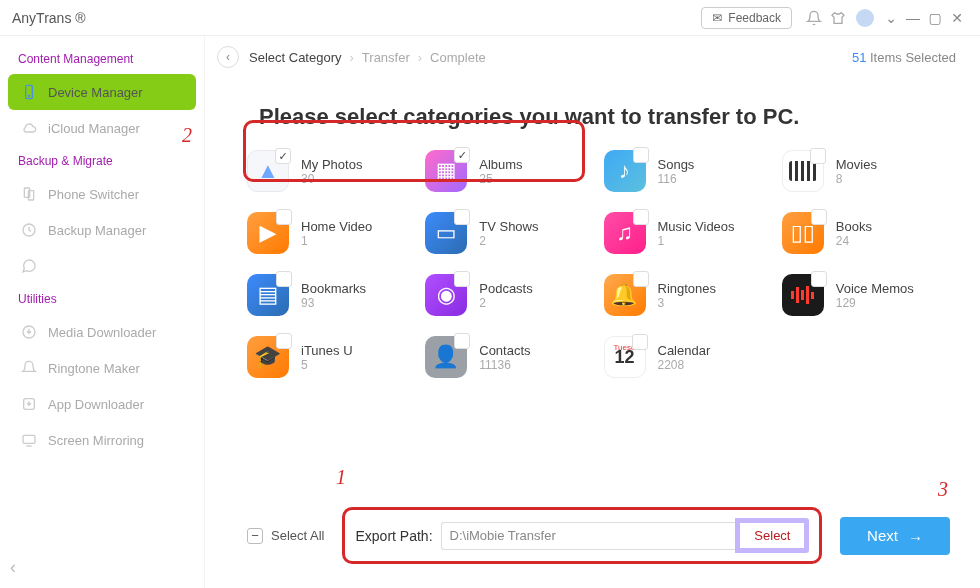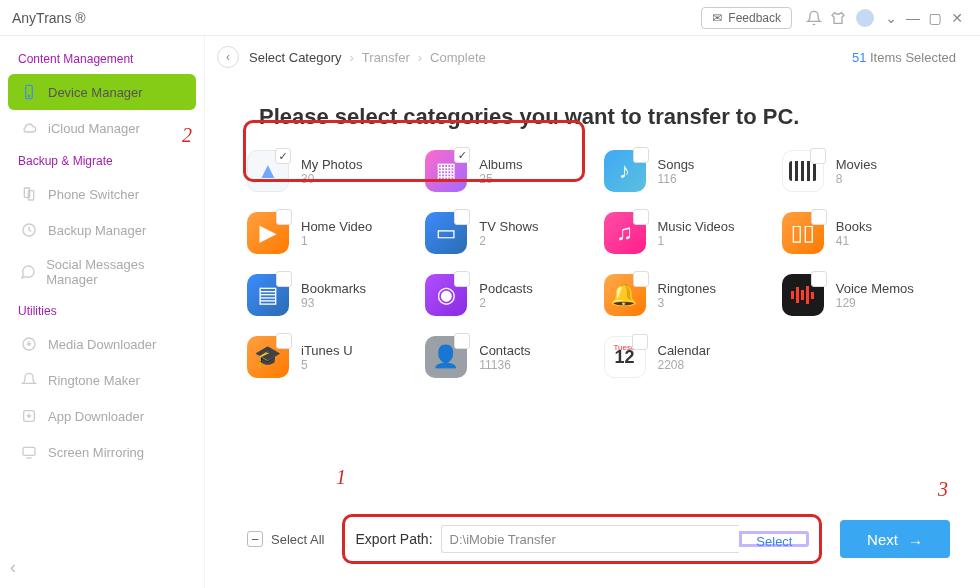--- a/index.html
+++ b/index.html
@@ -47,21 +47,21 @@
 .anno-2 { position: absolute; color: #d62828; font-size: 20px; font-weight: 500; font-style: italic; left: 182px; top: 124px; font-family: Georgia, serif; }
 .anno-1 { position: absolute; color: #d62828; font-size: 20px; font-weight: 500; font-style: italic; left: 336px; top: 466px; font-family: Georgia, serif; }
 .anno-3 { position: absolute; color: #d62828; font-size: 20px; font-weight: 500; font-style: italic; left: 938px; top: 478px; font-family: Georgia, serif; }
 
 .footer { margin-top: auto; padding: 16px 0 24px 30px; display: flex; align-items: center; gap: 12px; }
 .sel-all { display: flex; align-items: center; gap: 8px; font-size: 13px; color: #555; cursor: pointer; }
 .sel-all-box { width: 16px; height: 16px; border: 1px solid #bbb; border-radius: 3px; display: inline-flex; align-items: center; justify-content: center; font-size: 13px; color: #555; }
 .export-wrap { display: flex; align-items: center; flex: 1; max-width: 480px; border: 3px solid #d62828; border-radius: 10px; padding: 8px 10px; margin-left: 6px; }
 .export-label { font-size: 14px; color: #333; margin-right: 8px; white-space: nowrap; }
 .export-input { flex: 1; border: 1px solid #ddd; border-right: none; border-radius: 3px 0 0 3px; height: 28px; padding: 0 8px; font-size: 13px; color: #888; outline: none; }
-.export-select { border: 3px solid #c4b5fd; border-radius: 0 3px 3px 0; height: 16px; padding: 0 14px; font-size: 13px; color: #3b82f6; background: #fff; cursor: pointer; }
+.export-select { border: 5px solid #c4b5fd; border-radius: 0 3px 3px 0; height: 35px; padding: 0 14px; font-size: 13px; color: #b91c1c; background: #fff; cursor: pointer; }
 .next-btn { background: #39a7f2; color: #fff; border: none; border-radius: 4px; height: 38px; width: 110px; font-size: 15px; cursor: pointer; display: inline-flex; align-items: center; justify-content: center; gap: 10px; margin-left: auto; margin-right: 6px; }
 
 
 .ic-photos{background:#f5f7fa;border:1px solid #e6e9ee}
 .ic-albums{background:linear-gradient(135deg,#ff6bcb,#a169ff)}
 .ic-songs{background:linear-gradient(135deg,#3fa9f5,#5bc0de)}
 .ic-movies{background:#fff;border:1px solid #eee}
 .ic-home{background:linear-gradient(135deg,#ff9f40,#ff7a00)}
 .ic-tv{background:linear-gradient(135deg,#3d8bfd,#2b6cb0)}
 .ic-mv{background:linear-gradient(135deg,#ff4da6,#ff1f8a)}
@@ -150,21 +150,20 @@
           </svg>
         </span>
       <span>Backup Manager</span>
     </div>
     <div class="sb-item">
       <span class="sb-icon">
           <svg width="16" height="16" viewBox="0 0 24 24" fill="none" stroke="currentColor" stroke-width="2">
             <path d="M21 11.5a8.38 8.38 0 01-8.5 8.5 8.5 8.5 0 01-4-1L3 21l2-5.5a8.5 8.5 0 1116-4z"></path>
           </svg>
         </span>
-      <span>Social Messages Manager</span>
     </div>
 
     <div class="sb-heading">Utilities</div>
     <div class="sb-item">
       <span class="sb-icon">
           <svg width="16" height="16" viewBox="0 0 24 24" fill="none" stroke="currentColor" stroke-width="2">
             <circle cx="12" cy="12" r="9"></circle>
             <path d="M12 7v7m-3-3l3 3 3-3"></path>
           </svg>
         </span>
@@ -288,21 +287,21 @@
             <div class="cat-count">1</div>
           </div>
       </div>
       <div class="cat-card">
         <div class="cat-icon ic-books">
             <span class="inner-ico">▯▯</span>
             <span class="chk-badge"></span>
           </div>
         <div class="cat-text">
             <div class="cat-name">Books</div>
-            <div class="cat-count">41</div>
+            <div class="cat-count">24</div>
           </div>
       </div>
 
       <div class="cat-card">
         <div class="cat-icon ic-bookmarks">
             <span class="inner-ico">▤</span>
             <span class="chk-badge"></span>
           </div>
         <div class="cat-text">
             <div class="cat-name">Bookmarks</div>

